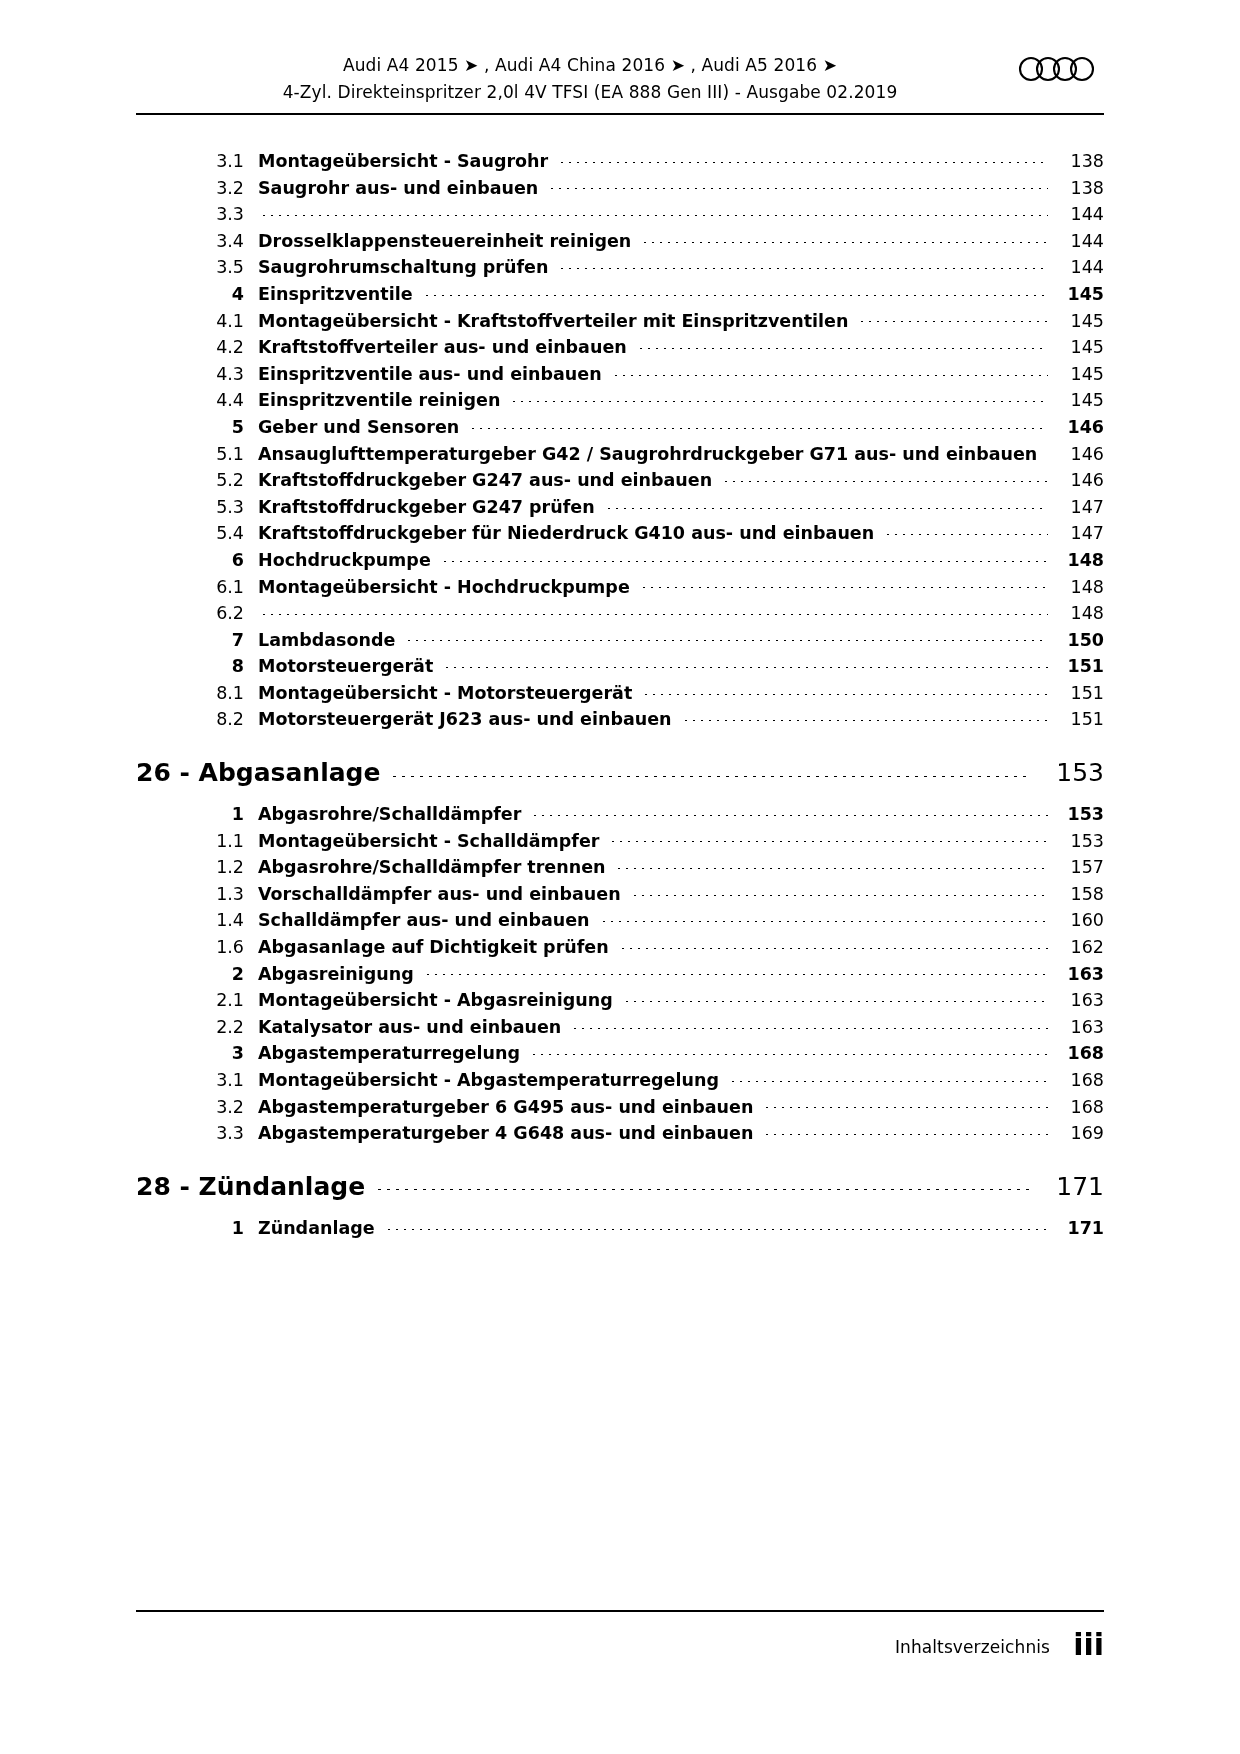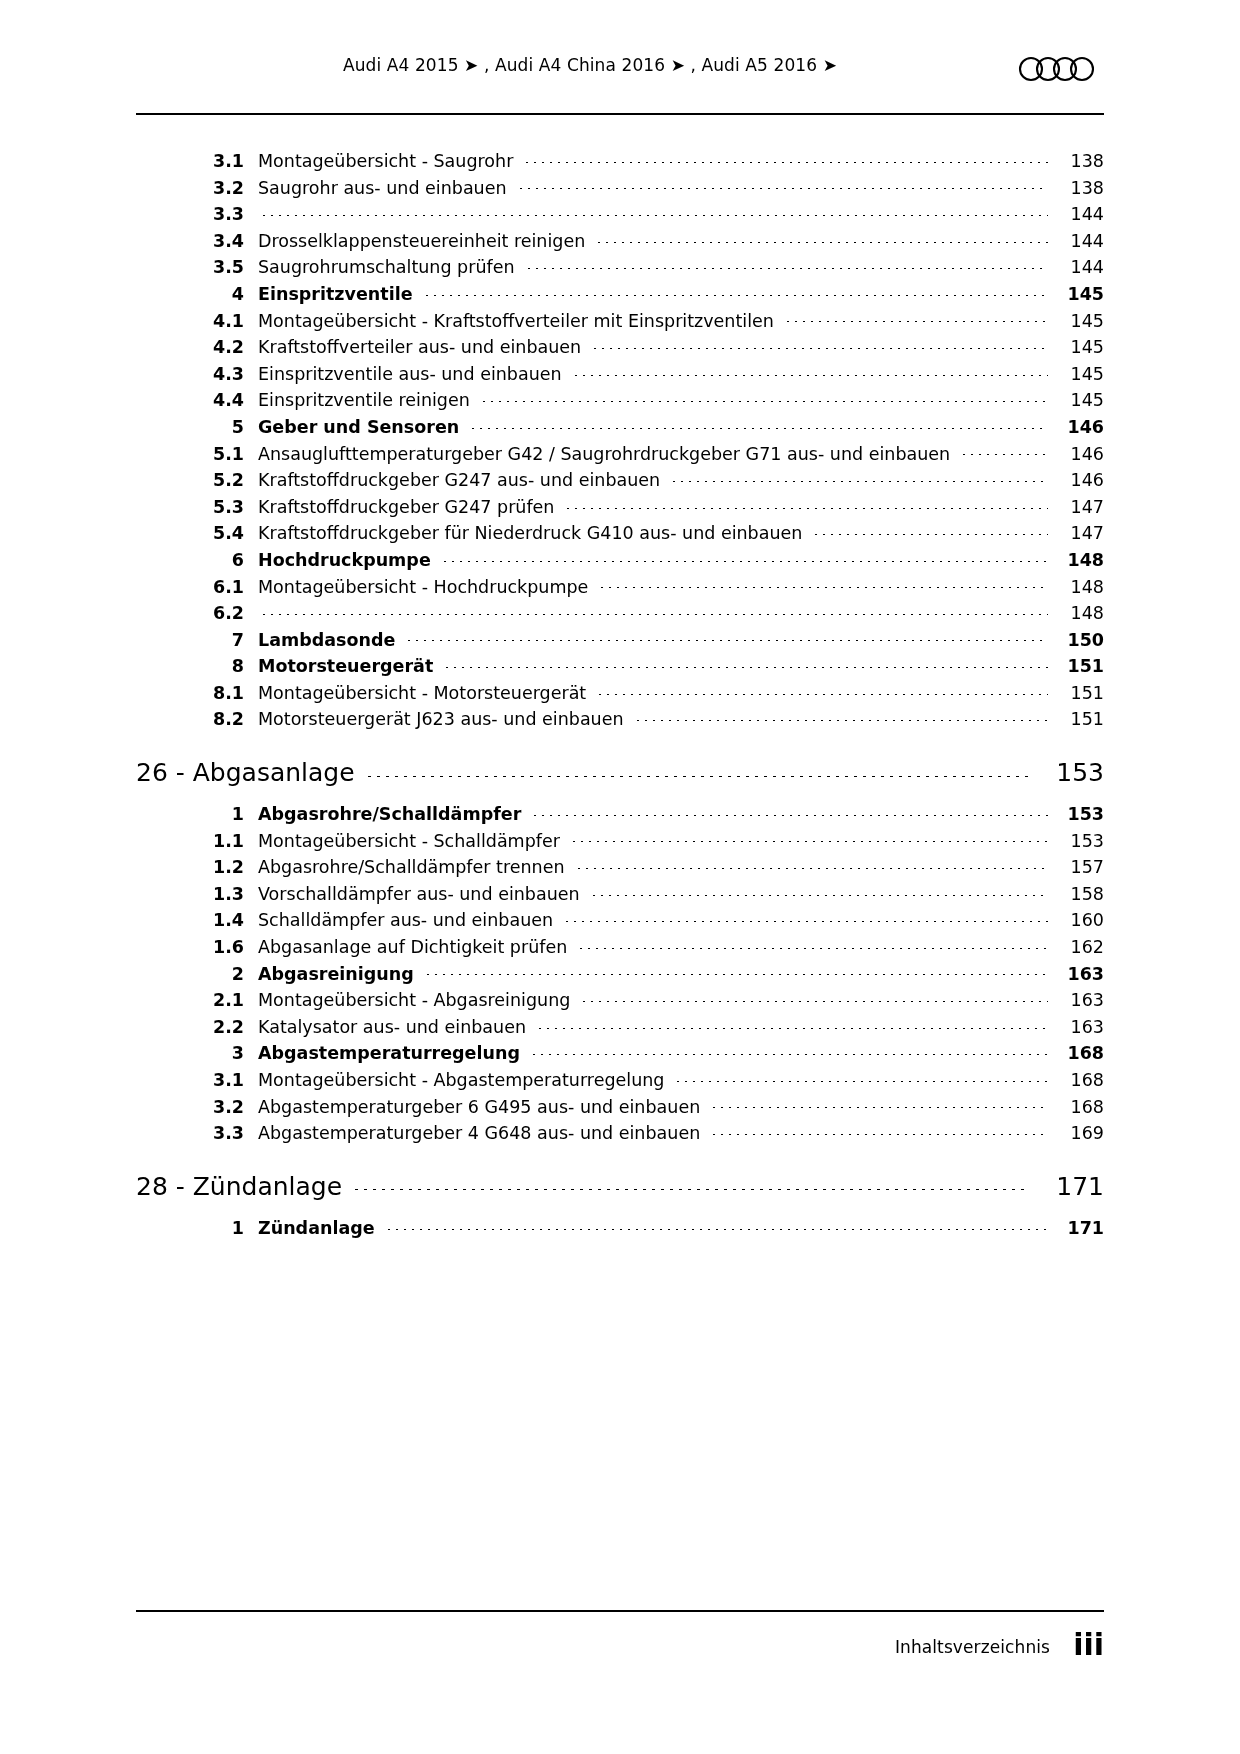--- a/index.html
+++ b/index.html
@@ -69,25 +69,25 @@
     display: flex;
     align-items: baseline;
     font-size: 17.5px;
     line-height: 26.6px;
     white-space: nowrap;
   }
   .num {
     flex: 0 0 auto;
     text-align: right;
     padding-right: 14px;
-    font-weight: bold;
   }
   .lbl {
     flex: 0 0 auto;
     padding-right: 8px;
+    font-weight: bold;
   }
   .dots {
     flex: 1 1 auto;
     overflow: hidden;
     height: 1px;
     margin: 0 4px 6px 2px;
     background-image: radial-gradient(circle, #000 1.1px, transparent 1.2px);
     background-size: 8px 8px;
     background-repeat: repeat-x;
     background-position: 0 center;
@@ -158,20 +158,21 @@
   }
 </style>
 </head>
 <body>
 
 <div class="page">
 
   <div class="header">
     <div class="header-lines">
       <div class="header-line1">Audi A4 2015 ➤ , Audi A4 China 2016 ➤ , Audi A5 2016 ➤</div>
+      <div class="header-line2">4-Zyl. Direkteinspritzer 2,0l 4V TFSI (EA 888 Gen III) - Ausgabe 02.2019</div>
     </div>
     <svg class="audi-rings" viewBox="0 0 86 26" xmlns="http://www.w3.org/2000/svg">
       <g fill="none" stroke="#000" stroke-width="2.1">
         <circle cx="13" cy="13" r="11"></circle>
         <circle cx="30" cy="13" r="11"></circle>
         <circle cx="47" cy="13" r="11"></circle>
         <circle cx="64" cy="13" r="11"></circle>
       </g>
     </svg>
   </div>

